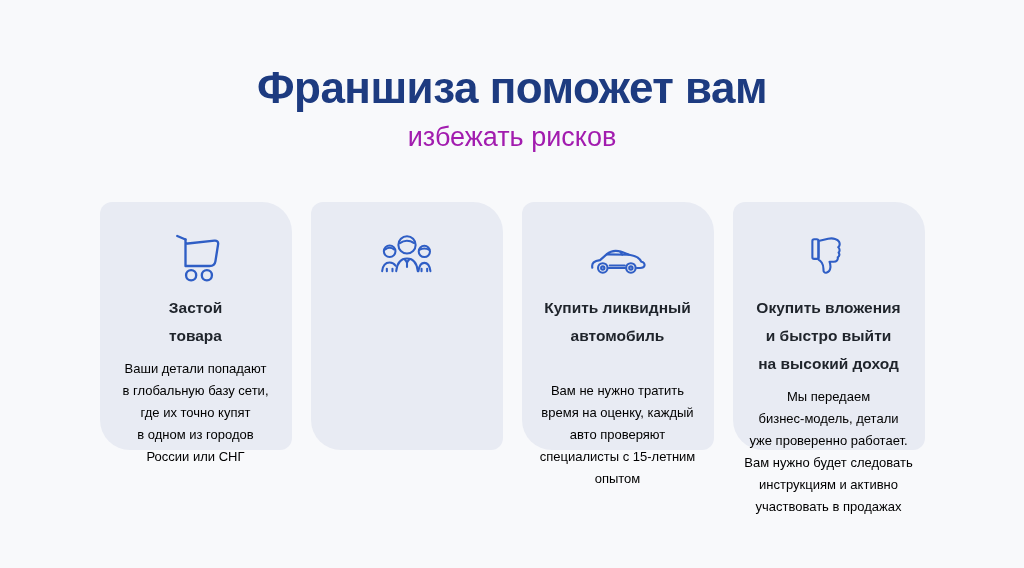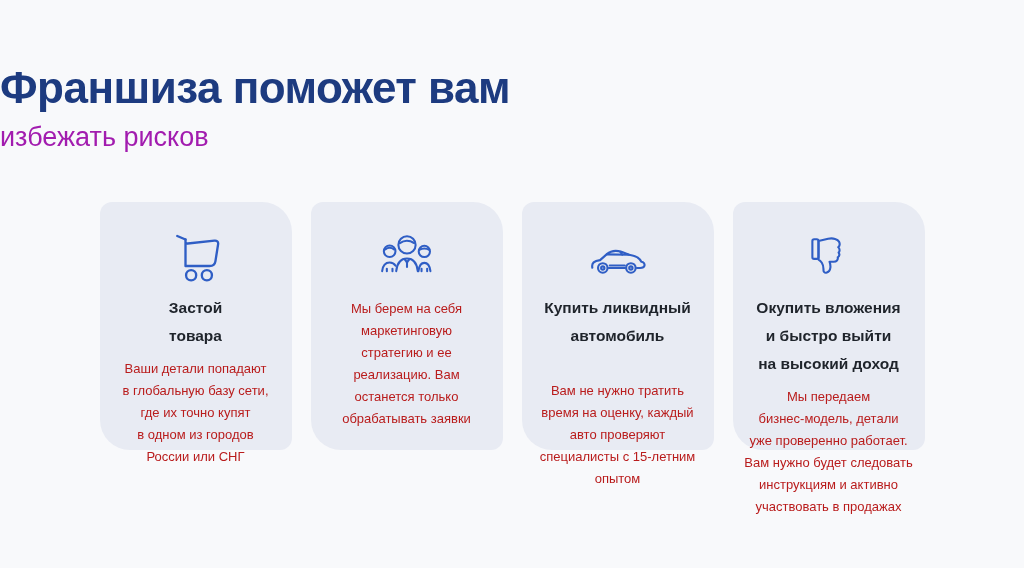--- a/index.html
+++ b/index.html
@@ -9,21 +9,21 @@
     background: #f8f9fb;
     font-family: "Liberation Sans", sans-serif;
     overflow: hidden;
   }
   .slide {
     width: 1024px;
     height: 568px;
     box-sizing: border-box;
     padding-top: 62px;
   }
-  header { text-align: left; }
+  header { text-align: center; }
   h1.page-title {
     margin: 0;
     font-size: 44px;
     line-height: 52px;
     font-weight: bold;
     letter-spacing: -0.5px;
     color: #1d3b80;
   }
   p.page-subtitle {
     margin: 6px 0 0 0;
@@ -67,21 +67,21 @@
     font-size: 15.5px;
     line-height: 28px;
     font-weight: bold;
     color: #1f242b;
     white-space: pre-line;
   }
   .card-body {
     margin: 8px 0 0 0;
     font-size: 13px;
     line-height: 22px;
-    color: #b91c1c;
+    color: #000000;
     white-space: pre-line;
   }
   
   .card:nth-child(3) .card-body { margin-top: 30px; }
 </style>
 </head>
 <body>
 
 <div class="slide">
   <header>
@@ -122,26 +122,20 @@
           <path d="M5.5 46 C6.2 40 9.2 36.8 13.5 36.8 C16.2 36.8 18.4 38 19.8 40.2"></path>
           <circle cx="50.5" cy="25" r="6"></circle>
           <path d="M45.2 23.3 Q50.5 20.3 55.8 23.3"></path>
           <path d="M44.2 46 C45 40.2 47.6 37.2 50.5 37.2 C53.8 37.2 56.2 40.2 57 46"></path>
           <path d="M10.5 43.5 L10.5 46"></path>
           <path d="M16.5 43.5 L16.5 46"></path>
           <path d="M47.5 43.5 L47.5 46"></path>
           <path d="M53.5 43.5 L53.5 46"></path>
         </svg>
       </div>
-      <p class="card-body">Мы берем на себя
-маркетинговую
-стратегию и ее
-реализацию. Вам
-останется только
-обрабатывать заявки</p>
     </section>
 
     <section class="card">
       <div class="icon-wrap">
         <svg width="62" height="42" viewBox="0 0 64 42" aria-hidden="true" style="stroke-width:2.2">
           <path d="M5.5 31 C4.5 26 7.5 24 13.5 23.2 L20.5 17 C24.5 13.6 30.5 13 35.5 14.6 L43.5 17.6 C49.5 18.6 54.5 21 56 24.8 C58.5 25.2 59.8 26.8 59.3 29 C58.9 30.7 57.3 31.3 54.8 31.3 L51.5 31.3"></path>
           <path d="M20.5 17.2 L43.5 17.6"></path>
           <path d="M34.5 14.8 L36.3 17.4"></path>
           <path d="M22.5 31.3 L39.3 31.3"></path>
           <path d="M23.5 28.8 L39 28.8"></path>

